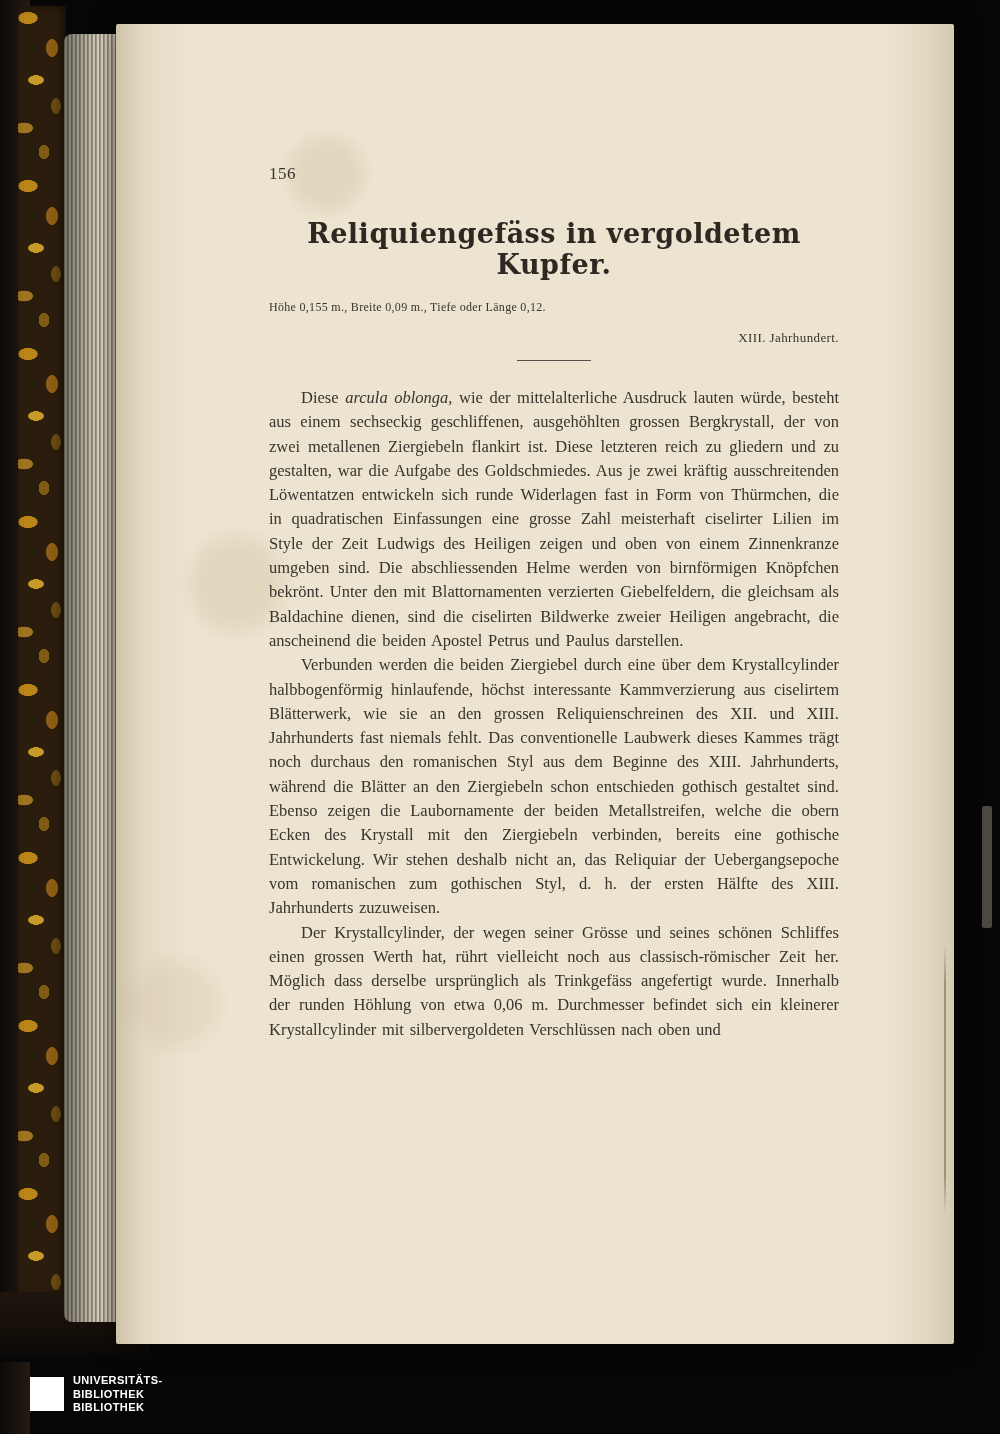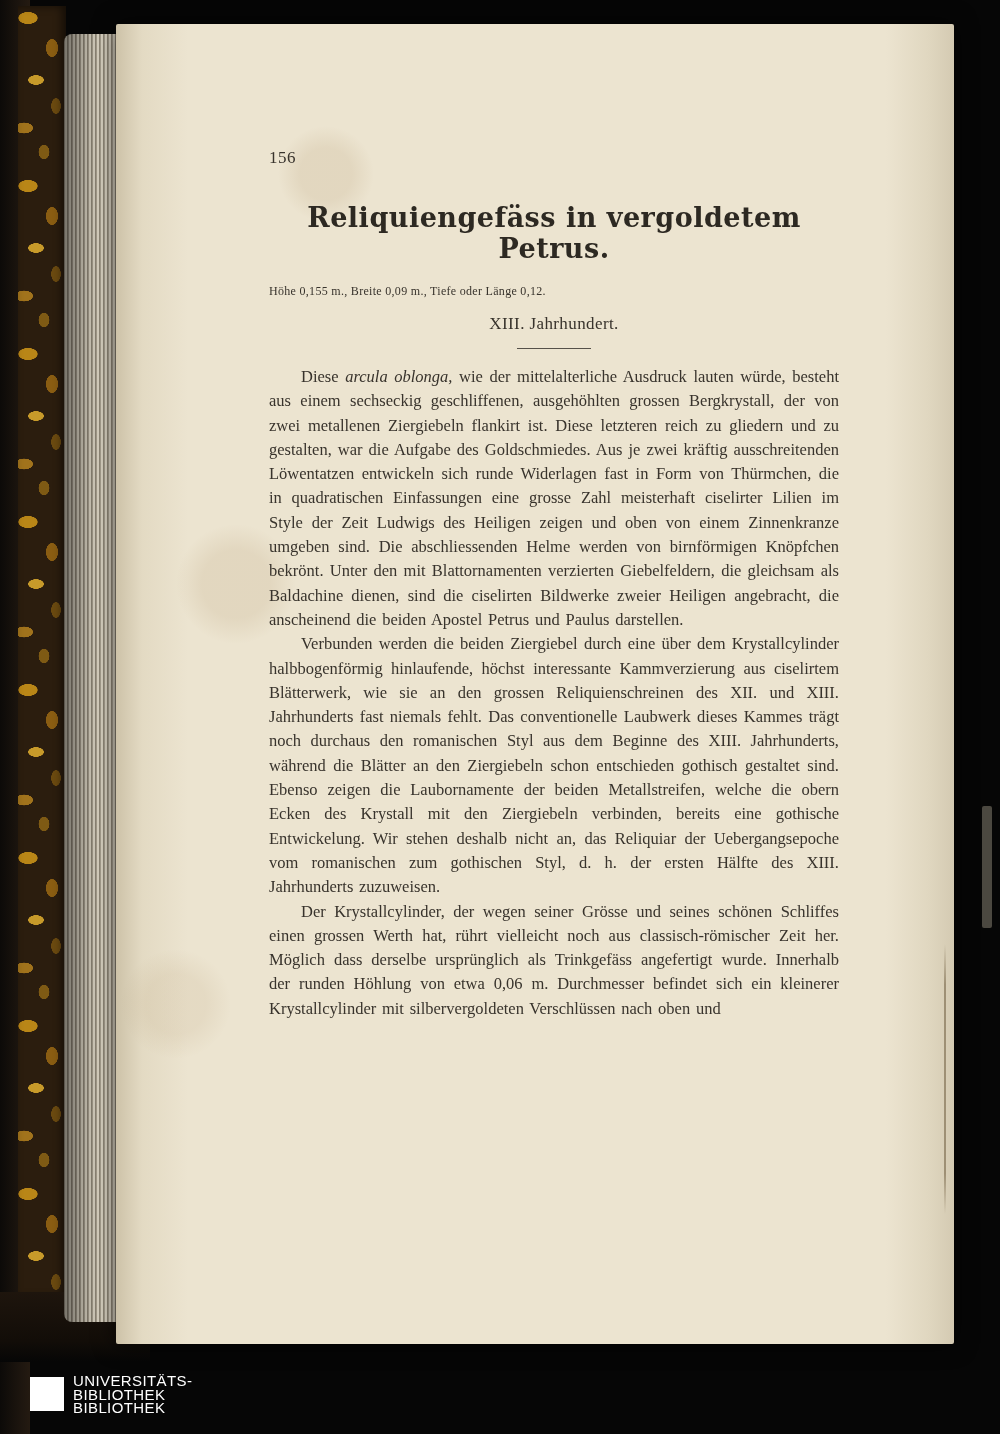--- a/index.html
+++ b/index.html
@@ -52,59 +52,59 @@
     position:absolute;left:828px;top:920px;width:2px;height:270px;
     background:linear-gradient(180deg,rgba(110,92,62,0) 0,rgba(110,92,62,.55) 15%,rgba(110,92,62,.55) 85%,rgba(110,92,62,0) 100%);
   }
   .right-sliver{
     position:absolute;left:982px;top:806px;width:10px;height:122px;
     background:#8f897a;opacity:.5;border-radius:2px;
   }
 
   
   .text-block{
-    position:absolute;left:153px;top:124px;width:570px;
+    position:absolute;left:153px;top:140px;width:570px;
     color:#38332c;
   }
   .page-number{font-size:17px;letter-spacing:.5px;}
   .chapter-title{
     margin-top:34px;text-align:center;
     font-size:27px;font-weight:bold;letter-spacing:.5px;color:#2d2922;
     font-family:"DejaVu Serif","Liberation Serif",serif;
   }
   .sub-dimensions{margin-top:20px;text-align:left;font-size:12px;letter-spacing:.3px;}
-  .sub-century{margin-top:15px;text-align:center;font-size:17px;letter-spacing:.4px;}
+  .sub-century{margin-top:15px;text-align:right;font-size:13px;letter-spacing:.4px;}
   .divider-rule{width:74px;margin:14px auto 0 auto;border:0;border-top:1.5px solid #56514a;}
   .body-copy{
-    margin-top:16px;font-size:16.5px;line-height:24.3px;
+    margin-top:25px;font-size:16.5px;line-height:24.3px;
     text-align:justify;word-spacing:1.6px;
   }
   .body-copy p{margin:0;text-indent:32px;}
 
   
   .library-logo{
     position:absolute;left:30px;top:1374px;
     display:flex;align-items:center;gap:9px;
     font-family:"Liberation Sans","DejaVu Sans",sans-serif;
   }
   .logo-mark{width:34px;height:34px;background:#ffffff;}
-  .logo-text{color:#ffffff;font-size:15px;font-weight:normal;line-height:13.5px;letter-spacing:.4px;}
+  .logo-text{color:#ffffff;font-size:11px;font-weight:bold;line-height:13.5px;letter-spacing:.4px;}
 </style>
 </head>
 <body>
 
 <div class="spine-leather"></div>
 <div class="marble-strip"></div>
 <div class="cover-bottom"></div>
 <div class="fore-edge"></div>
 
 <div class="book-page">
   <div class="text-block">
     <div class="page-number">156</div>
-    <div class="chapter-title">Reliquiengefäss in vergoldetem Petrus.</div>
+    <div class="chapter-title">Reliquiengefäss in vergoldetem Kupfer.</div>
     <div class="sub-dimensions">Höhe 0,155 m., Breite 0,09 m., Tiefe oder Länge 0,12.</div>
     <div class="sub-century">XIII. Jahrhundert.</div>
     <hr class="divider-rule">
     <div class="body-copy">
       <p><span>Diese</span>
         <i>arcula oblonga,</i>
         <span>wie der mittelalterliche Ausdruck lauten würde, besteht aus einem sechseckig geschliffenen, ausgehöhlten grossen Bergkrystall, der von zwei metallenen Ziergiebeln flankirt ist. Diese letzteren reich zu gliedern und zu gestalten, war die Aufgabe des Goldschmiedes. Aus je zwei kräftig ausschreitenden Löwentatzen entwickeln sich runde Widerlagen fast in Form von Thürmchen, die in quadratischen Einfassungen eine grosse Zahl meisterhaft ciselirter Lilien im Style der Zeit Ludwigs des Heiligen zeigen und oben von einem Zinnenkranze umgeben sind. Die abschliessenden Helme werden von birnförmigen Knöpfchen bekrönt. Unter den mit Blattornamenten verzierten Giebelfeldern, die gleichsam als Baldachine dienen, sind die ciselirten Bildwerke zweier Heiligen angebracht, die anscheinend die beiden Apostel Petrus und Paulus darstellen.</span></p>
       <p>Verbunden werden die beiden Ziergiebel durch eine über dem Krystallcylinder halbbogenförmig hinlaufende, höchst interessante Kammverzierung aus ciselirtem Blätterwerk, wie sie an den grossen Reliquienschreinen des XII. und XIII. Jahrhunderts fast niemals fehlt. Das conventionelle Laubwerk dieses Kammes trägt noch durchaus den romanischen Styl aus dem Beginne des XIII. Jahrhunderts, während die Blätter an den Ziergiebeln schon entschieden gothisch gestaltet sind. Ebenso zeigen die Laubornamente der beiden Metallstreifen, welche die obern Ecken des Krystall mit den Ziergiebeln verbinden, bereits eine gothische Entwickelung. Wir stehen deshalb nicht an, das Reliquiar der Uebergangsepoche vom romanischen zum gothischen Styl, d. h. der ersten Hälfte des XIII. Jahrhunderts zuzuweisen.</p>
       <p>Der Krystallcylinder, der wegen seiner Grösse und seines schönen Schliffes einen grossen Werth hat, rührt vielleicht noch aus classisch-römischer Zeit her. Möglich dass derselbe ursprünglich als Trinkgefäss angefertigt wurde. Innerhalb der runden Höhlung von etwa 0,06 m. Durchmesser befindet sich ein kleinerer Krystallcylinder mit silbervergoldeten Verschlüssen nach oben und</p>
     </div>

